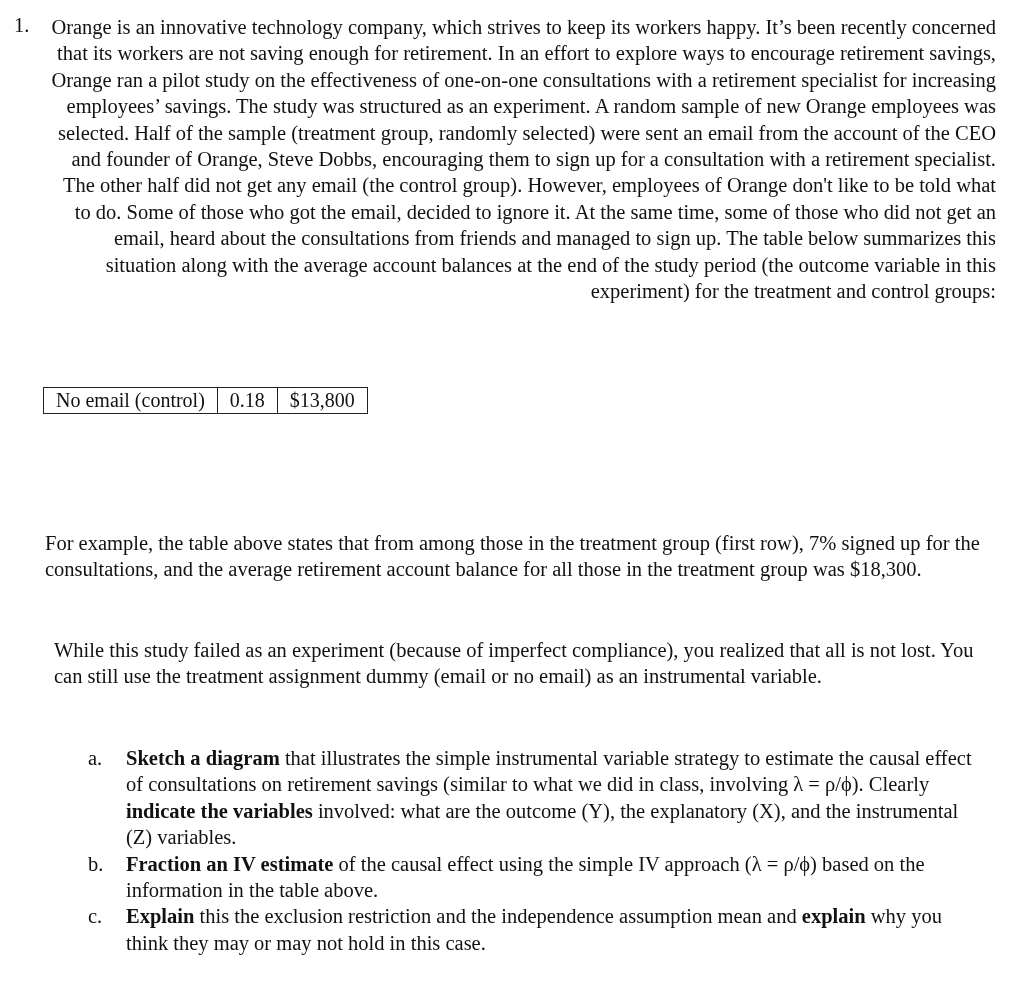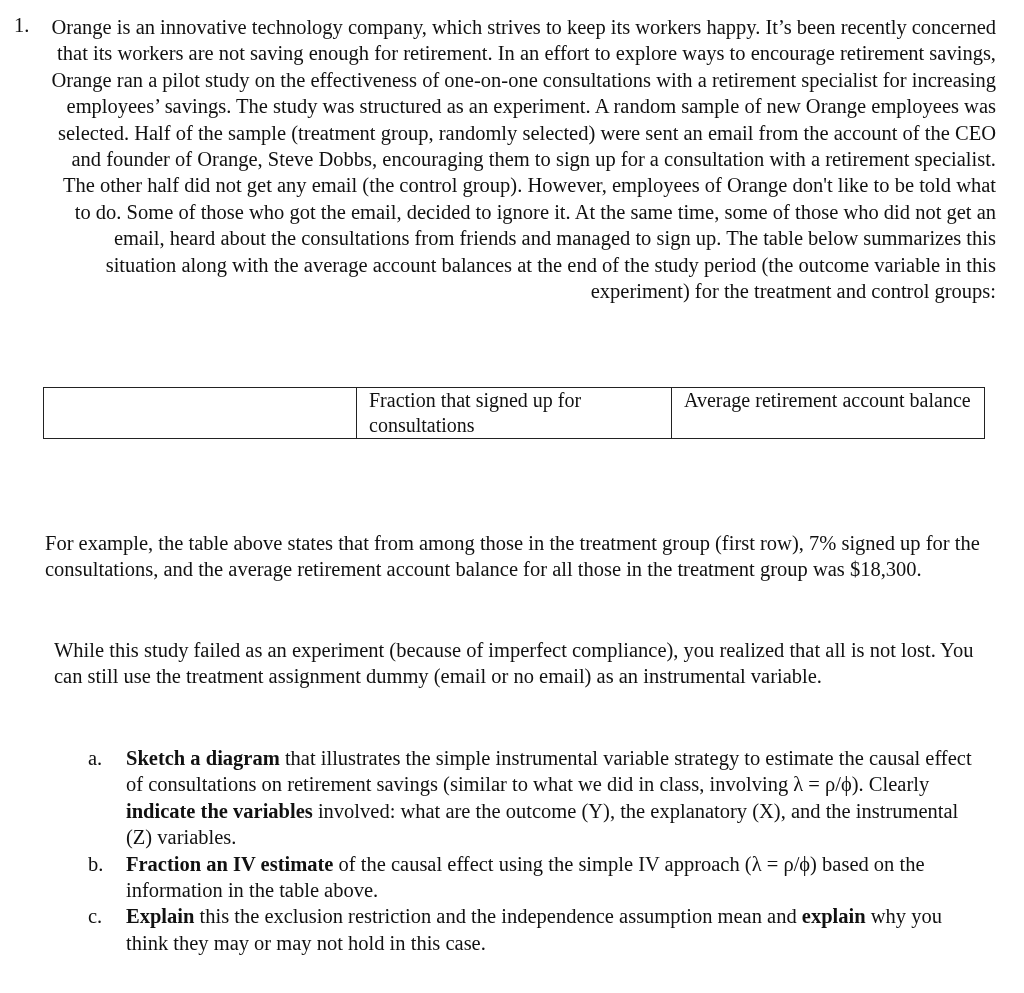--- a/index.html
+++ b/index.html
@@ -22,24 +22,24 @@
 </head>
 <body>
 
 <div class="q">
   <span class="qnum">1.</span>
   <div class="para p1" style="margin-left:37px;">Orange is an innovative technology company, which strives to keep its workers happy. It’s been recently concerned that its workers are not saving enough for retirement. In an effort to explore ways to encourage retirement savings, Orange ran a pilot study on the effectiveness of one-on-one consultations with a retirement specialist for increasing employees’ savings. The study was structured as an experiment. A random sample of new Orange employees was selected. Half of the sample (treatment group, randomly selected) were sent an email from the account of the CEO and founder of Orange, Steve Dobbs, encouraging them to sign up for a consultation with a retirement specialist. The other half did not get any email (the control group). However, employees of Orange don't like to be told what to do. Some of those who got the email, decided to ignore it. At the same time, some of those who did not get an email, heard about the consultations from friends and managed to sign up. The table below summarizes this situation along with the average account balances at the end of the study period (the outcome variable in this experiment) for the treatment and control groups:</div>
 </div>
 
 <table class="t">
   <tbody>
-      <tr>
-    <td class="c0"></td>
-    <td class="c1">Fraction that signed up for consultations</td>
-    <td class="c2">Average retirement account balance</td>
+  <tr>
+    <td>No email (control)</td>
+    <td>0.18</td>
+    <td>$13,800</td>
   </tr>
 </tbody>
   </table>
 
 <div class="p2">For example, the table above states that from among those in the treatment group (first row), 7% signed up for the consultations, and the average retirement account balance for all those in the treatment group was $18,300.</div>
 <div class="p3">While this study failed as an experiment (because of imperfect compliance), you realized that all is not lost. You can still use the treatment assignment dummy (email or no email) as an instrumental variable.</div>
 
 <div class="items">
   <div class="item">
     <span class="lbl">a.</span>

